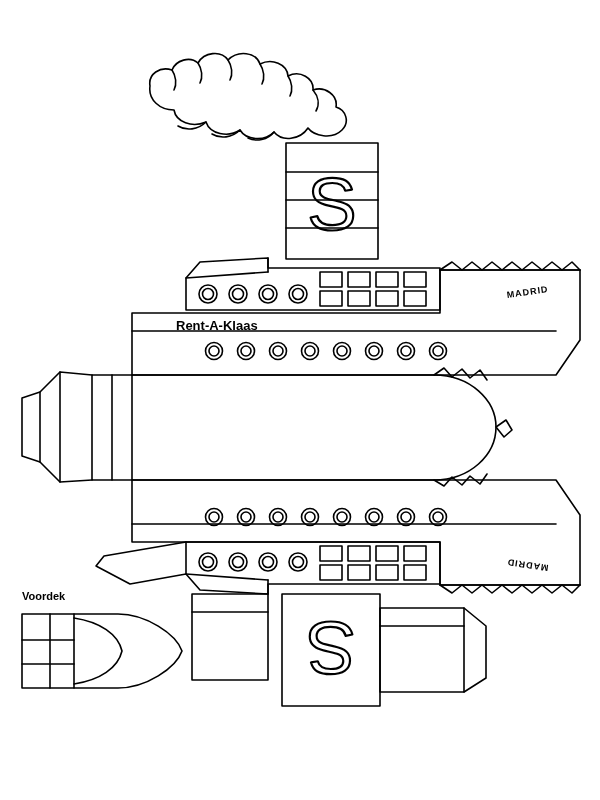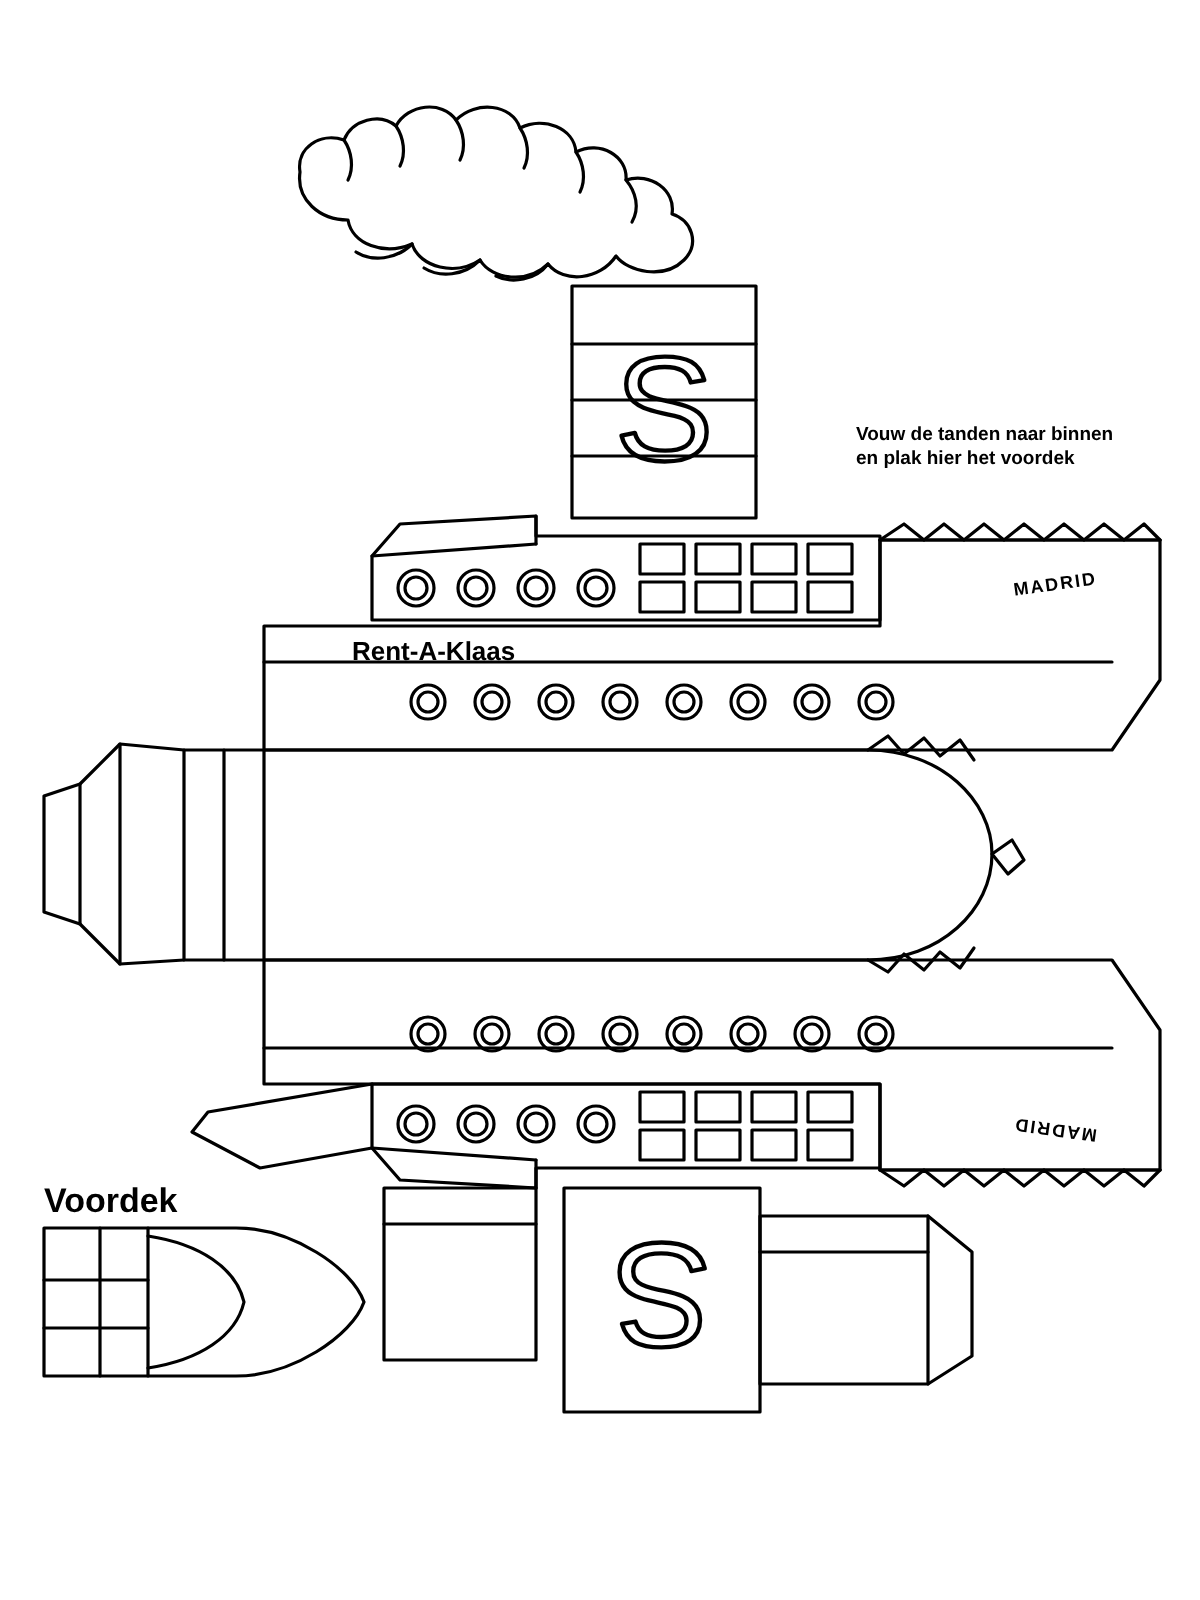--- a/index.html
+++ b/index.html
@@ -33,21 +33,21 @@
     line-height: 1.25;
   }
   #label-fold {
     left: 428px;
     top: 212px;
     font-size: 9.5px;
   }
   #label-voordek {
     left: 22px;
     top: 590px;
-    font-size: 17px;
+    font-size: 11px;
   }
   #label-brand {
     left: 176px;
     top: 318px;
     font-size: 13px;
     font-weight: bold;
   }
   .hull-name {
     font-family: "Liberation Sans", sans-serif;
     font-size: 9px;
@@ -228,20 +228,18 @@
         <line x1="50" y1="614" x2="50" y2="688"></line>
         <line x1="74" y1="614" x2="74" y2="688"></line>
         <line x1="22" y1="640" x2="74" y2="640"></line>
         <line x1="22" y1="664" x2="74" y2="664"></line>
         <path d="M74,618 C100,622 118,634 122,651 C118,668 100,680 74,684"></path>
       </g>
 
     </g>
   </svg>
 
-  <div class="label" id="label-fold">Vouw de tanden naar binnen
-en plak hier het voordek</div>
 
   <div class="label" id="label-voordek">Voordek</div>
 
   <div class="label" id="label-brand">Rent-A-Klaas</div>
 
 </div>
 
 </body></html>

